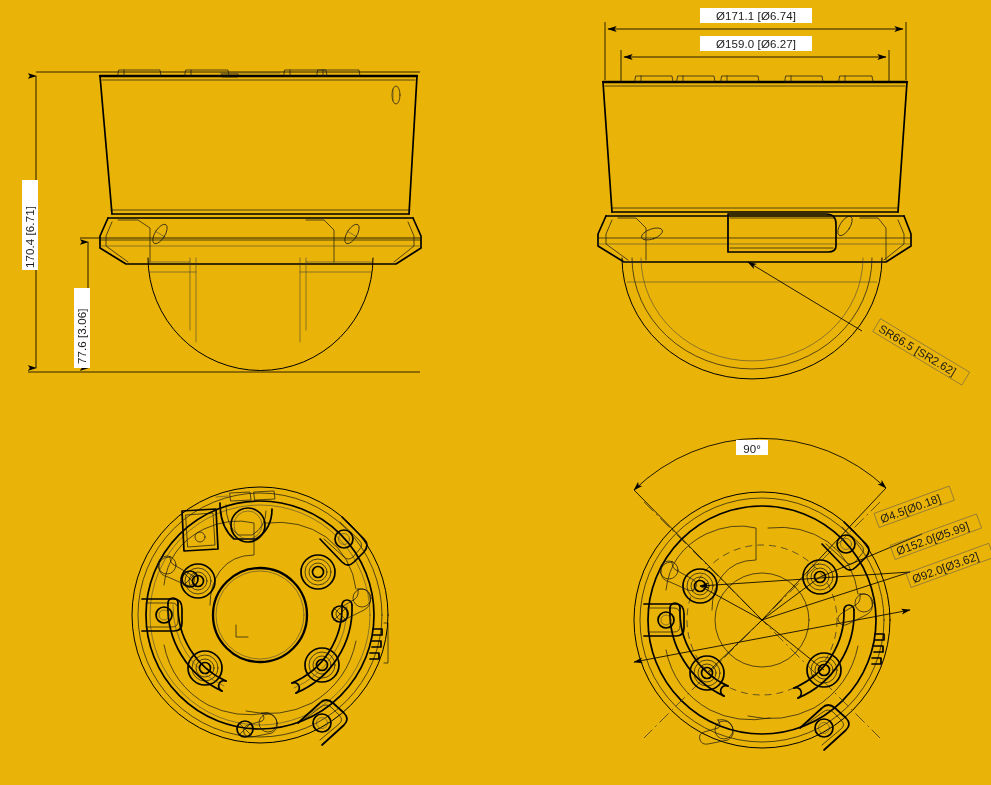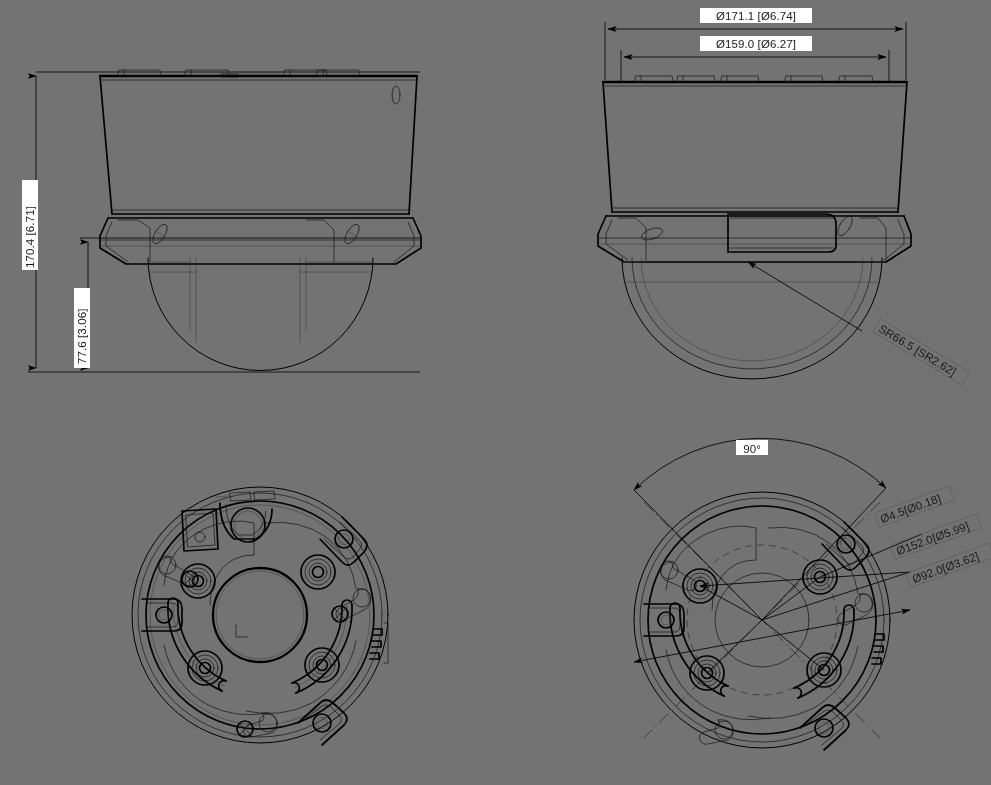--- a/index.html
+++ b/index.html
@@ -14,21 +14,21 @@
     font-family: "Liberation Sans", sans-serif;
     overflow: hidden;
     position: relative;
   }
   #drawing-sheet {
     position: absolute;
     left: 0;
     top: 0;
     width: 991px;
     height: 785px;
-    background: #737373;
+    background: #eab308;
   }
   svg.sheet {
     display: block;
     width: 991px;
     height: 785px;
   }
   .ln {
     fill: none;
     stroke: #000000;
     stroke-width: 1;

